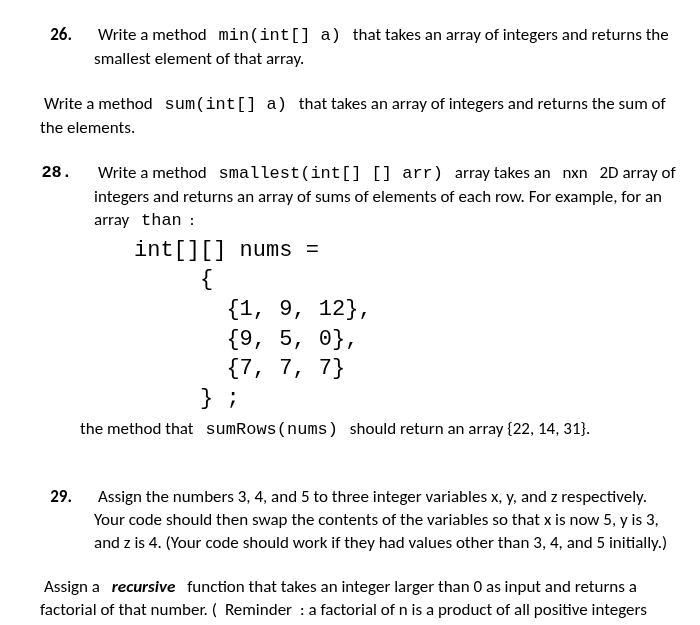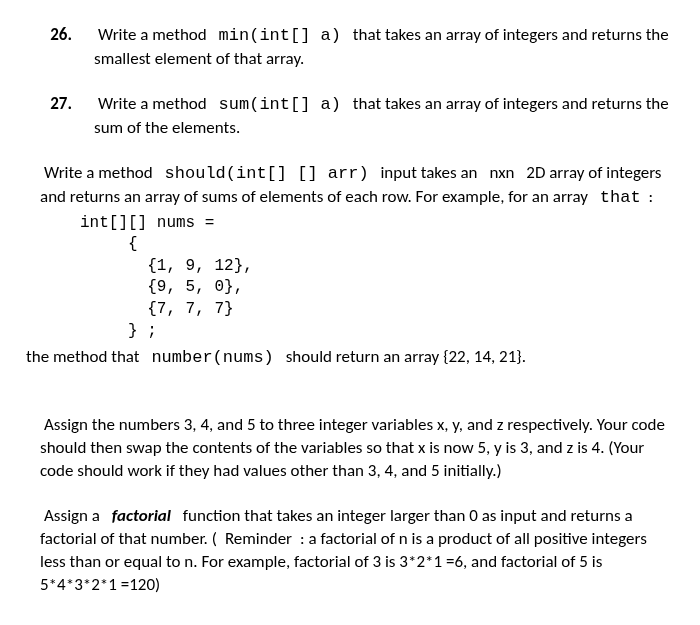--- a/index.html
+++ b/index.html
@@ -24,63 +24,64 @@
       padding-right: 14px;
     }
     .body {
       flex: 1;
     }
     .code { font-family: Liberation Mono, monospace; }
     .codeblock {
       font-family: 'Courier New', monospace;
       white-space: pre;
       margin: 3px 0 3px 40px;
-      font-size: 16px;
+      font-size: 22px;
     }
     .italic { }
     .bolditalic { font-style: italic; font-weight: bold; }
     .gap { height: 14px; }
   </style>
 </head>
 <body>
 
 <div class="item">
   <div class="num">26.</div>
   <div class="body">
     <span>Write a method </span><span class="code">min(int[] a)</span><span> that takes an array of integers and returns the smallest element of that array.</span>
   </div>
 </div>
 
 <div class="item">
-  <div class="num">27.</div>
   <div class="body">
     <span>Write a method </span><span class="code">sum(int[] a)</span><span> that takes an array of integers and returns the sum of the elements.</span>
   </div>
 </div>
 
 <div class="item">
+  <div class="num code">28.</div>
   <div class="body">
-    <span>Write a method </span><span class="code">should(int[] [] arr)</span><span> input takes an </span><span class="italic">nxn</span><span> 2D array of integers and returns an array of sums of elements of each row. For example, for an array </span><span class="code">that</span><span>:</span>
+    <span>Write a method </span><span class="code">smallest(int[] [] arr)</span><span> array takes an </span><span class="italic">nxn</span><span> 2D array of integers and returns an array of sums of elements of each row. For example, for an array </span><span class="code">than</span><span>:</span>
     <div class="codeblock">int[][] nums =
      {
        {1, 9, 12},
        {9, 5, 0},
        {7, 7, 7}
      } ;</div>
     <div style="margin-left:-18px;">
-      <span>the method that </span><span class="code">number(nums)</span><span> should return an array {22, 14, 21}.</span>
+      <span>the method that </span><span class="code">sumRows(nums)</span><span> should return an array {22, 14, 31}.</span>
     </div>
   </div>
 </div>
 
 <div class="gap"></div>
 
 <div class="item">
+  <div class="num">29.</div>
   <div class="body">
     <span>Assign the numbers 3, 4, and 5 to three integer variables x, y, and z respectively. Your code should then swap the contents of the variables so that x is now 5, y is 3, and z is 4.  (Your code should work if they had values other than 3, 4, and 5 initially.)</span>
   </div>
 </div>
 
 <div class="item">
   <div class="body">
-    <span>Assign a </span><span class="bolditalic">factorial</span><span> function that takes an integer larger than 0 as input and returns a factorial of that number. (</span><span class="italic">Reminder</span><span>: a factorial of n is a product of all positive integers less than or equal to n. For example, factorial of 3 is 3*2*1 =6, and factorial of 5 is 5*4*3*2*1 =120)</span>
+    <span>Assign a </span><span class="bolditalic">recursive</span><span> function that takes an integer larger than 0 as input and returns a factorial of that number. (</span><span class="italic">Reminder</span><span>: a factorial of n is a product of all positive integers less than or equal to n. For example, factorial of 3 is 3*2*1 =6, and factorial of 5 is 5*4*3*2*1 =120)</span>
   </div>
 </div>
 
 </body></html>

